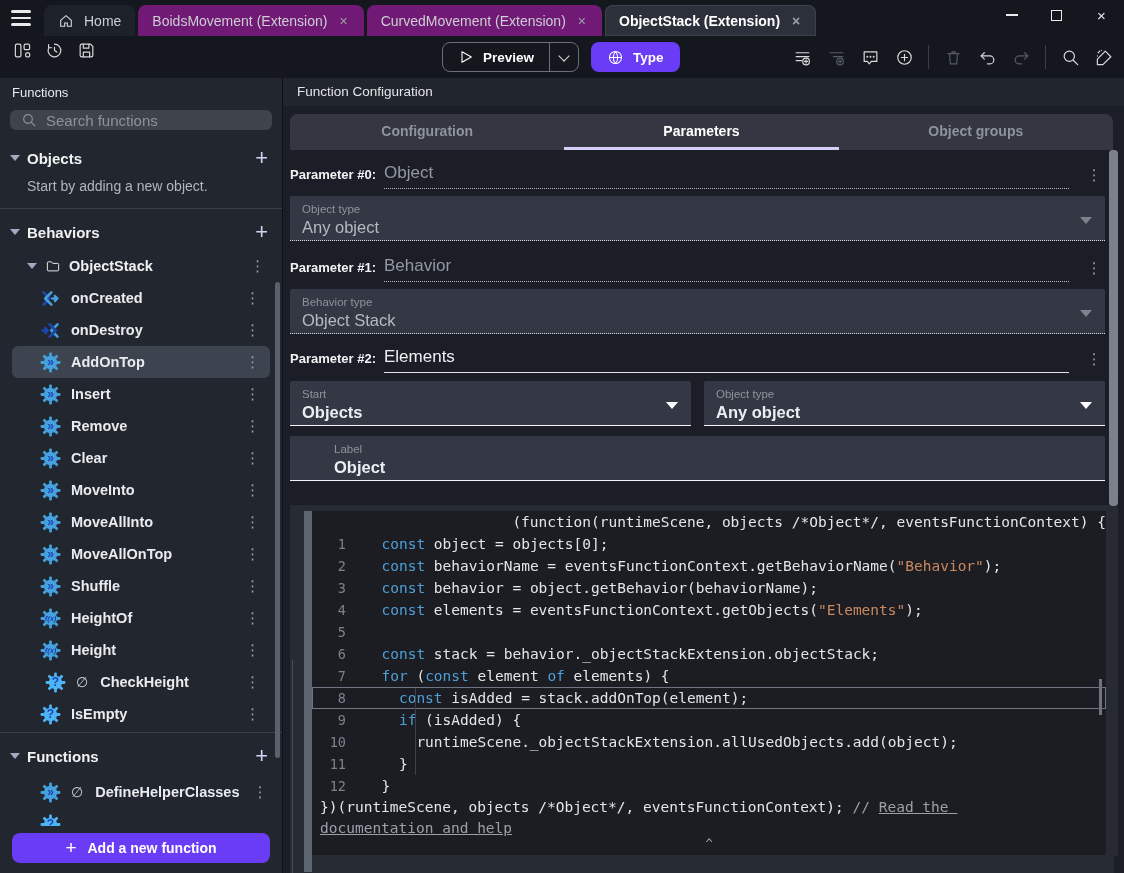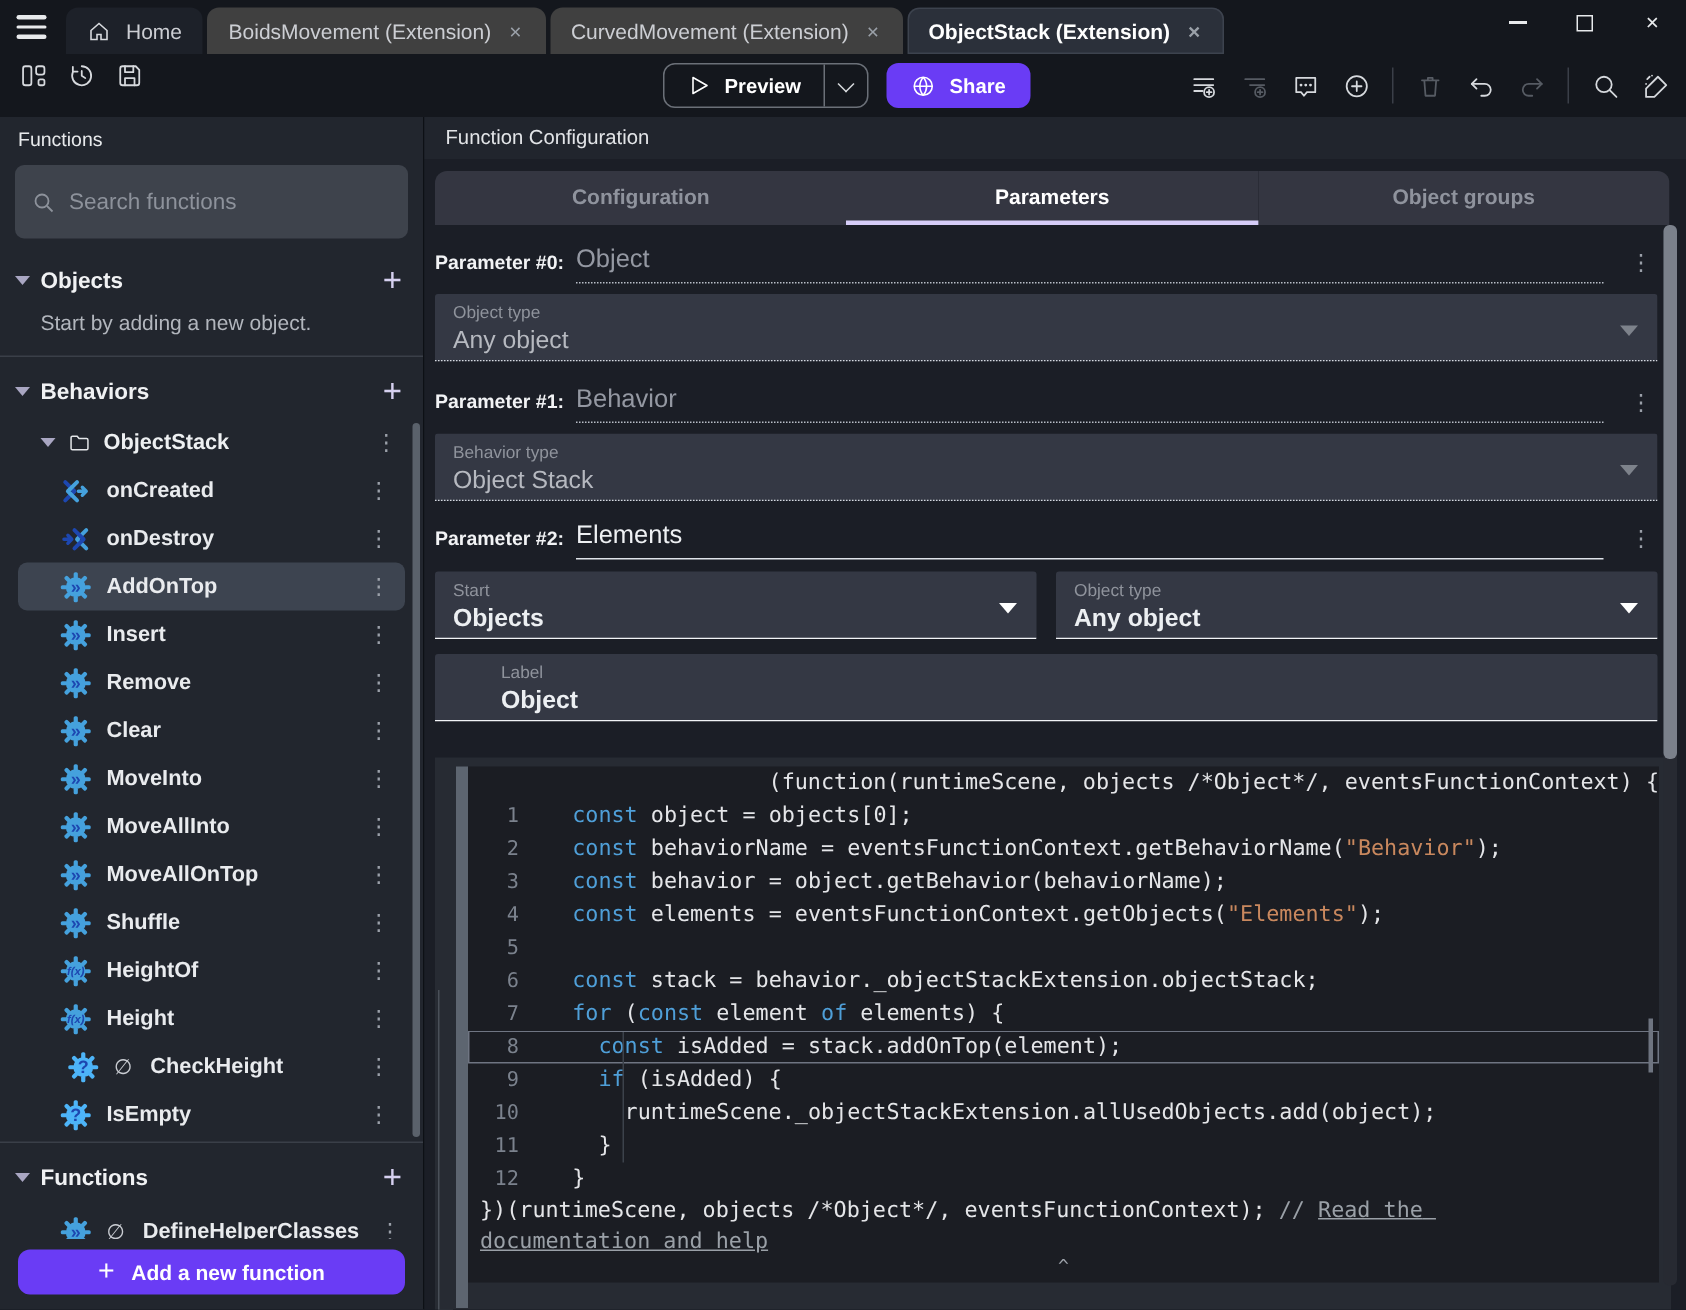--- a/index.html
+++ b/index.html
@@ -4,21 +4,21 @@
 <style>
   * { box-sizing: border-box; margin: 0; padding: 0; }
   html,body { width:1124px; height:873px; overflow:hidden; background:#1b1e26;
     font-family:"Liberation Sans", sans-serif; -webkit-font-smoothing:antialiased; }
 
   
   .titlebar { height:36px; background:#14171d; display:flex; align-items:flex-end; }
   .hamburger { width:42px; height:36px; display:flex; flex-direction:column; justify-content:center; align-items:center; gap:4px; cursor:pointer; }
   .hamburger i { display:block; width:20px; height:2.5px; background:#e8eaec; border-radius:2px; }
   .tab { height:31px; display:flex; align-items:center; gap:10px; padding:0 14px;
-    border-radius:8px 8px 0 0; background:#404040; color:#ccced3; font-size:14px; white-space:nowrap; }
+    border-radius:8px 8px 0 0; background:#701a75; color:#ccced3; font-size:14px; white-space:nowrap; }
   .tab.home { background:#1d2129; margin-left:2px; }
   .tab + .tab { margin-left:3px; }
   .tab.active { background:#2b303a; color:#ffffff; font-weight:bold; box-shadow:inset 0 0 0 1px #3d434e; }
   .tab .x { font-size:14px; color:#9aa0a8; padding:0 2px; cursor:pointer; }
   .tab svg { width:16px; height:16px; stroke:#d8dade; fill:none; stroke-width:1.6; }
   .winctl { margin-left:auto; display:flex; align-self:flex-start; }
   .winctl .wbtn { width:45px; height:30px; display:flex; align-items:center; justify-content:center; color:#e8eaec; font-size:15px; cursor:pointer; }
   .wbtn .bar { width:12px; height:1.5px; background:#e8eaec; }
   .wbtn .sq { width:11px; height:11px; border:1.5px solid #e8eaec; }
 
@@ -39,21 +39,21 @@
   .share-btn svg { width:17px; height:17px; stroke:#fff; fill:none; stroke-width:1.5; }
   .tb-right { position:absolute; right:6px; top:7px; display:flex; align-items:center; gap:6px; }
   .tb-div { width:1px; height:24px; background:#3a3f48; margin:0 4px; }
 
   
   .bodyrow { display:flex; height:795px; }
 
   
   .sidebar { width:283px; background:#22262e; border-right:1px solid #0d1015; display:flex; flex-direction:column; position:relative; }
   .s-header { padding:7px 12px 6px; font-size:13px; color:#e8eaec; }
-  .searchbox { margin:4px 10px 8px; height:49px; background:#3e434c; border-radius:6px; display:flex; align-items:center; gap:9px; padding:0 11px; cursor:text; }
+  .searchbox { margin:4px 10px 8px; height:20px; background:#3e434c; border-radius:6px; display:flex; align-items:center; gap:9px; padding:0 11px; cursor:text; }
   .searchbox svg { width:16px; height:16px; stroke:#8d929b; fill:none; stroke-width:1.8; }
   .searchbox span { color:#8d929b; font-size:15px; }
   .s-scroll { flex:1; overflow:hidden; }
   .sec-head { display:flex; align-items:center; gap:7px; padding:9px 14px 9px 10px; }
   .caret { width:0; height:0; border-left:5px solid transparent; border-right:5px solid transparent; border-top:6px solid #a9a6c2; }
   .sec-head .lbl { font-weight:bold; font-size:15px; color:#f0f1f3; }
   .plus { margin-left:auto; color:#d6d0f0; font-size:22px; font-weight:300; line-height:1; cursor:pointer; }
   .empty-txt { padding:0 12px 12px 27px; color:#b2b6bd; font-size:14px; }
   .s-div { border-top:1px solid #3a3f48; margin:2px 0 3px; }
   .folder-row { display:flex; align-items:center; gap:8px; padding:5px 14px 7px 27px; }
@@ -235,21 +235,21 @@
       <div class="preview-sep"></div>
       <div class="preview-chev">
           <span class="chevron"></span>
         </div>
     </div>
     <div class="share-btn">
       <svg viewBox="0 0 24 24">
           <circle cx="12" cy="12" r="8.5"></circle>
           <path d="M3.5 12 h17 M12 3.5 a13 13 0 0 1 0 17 M12 3.5 a13 13 0 0 0 0 17"></path>
         </svg>
-      <span>Share</span>
+      <span>Type</span>
     </div>
   </div>
   <div class="tb-right">
     <div class="tbicon">
       <svg viewBox="0 0 24 24">
           <path d="M4 6 h16 M4 11 h16 M4 16 h7"></path>
           <circle cx="16.5" cy="17" r="4.2"></circle>
           <path d="M16.5 15 v4 M14.5 17 h4"></path>
         </svg>
     </div>

